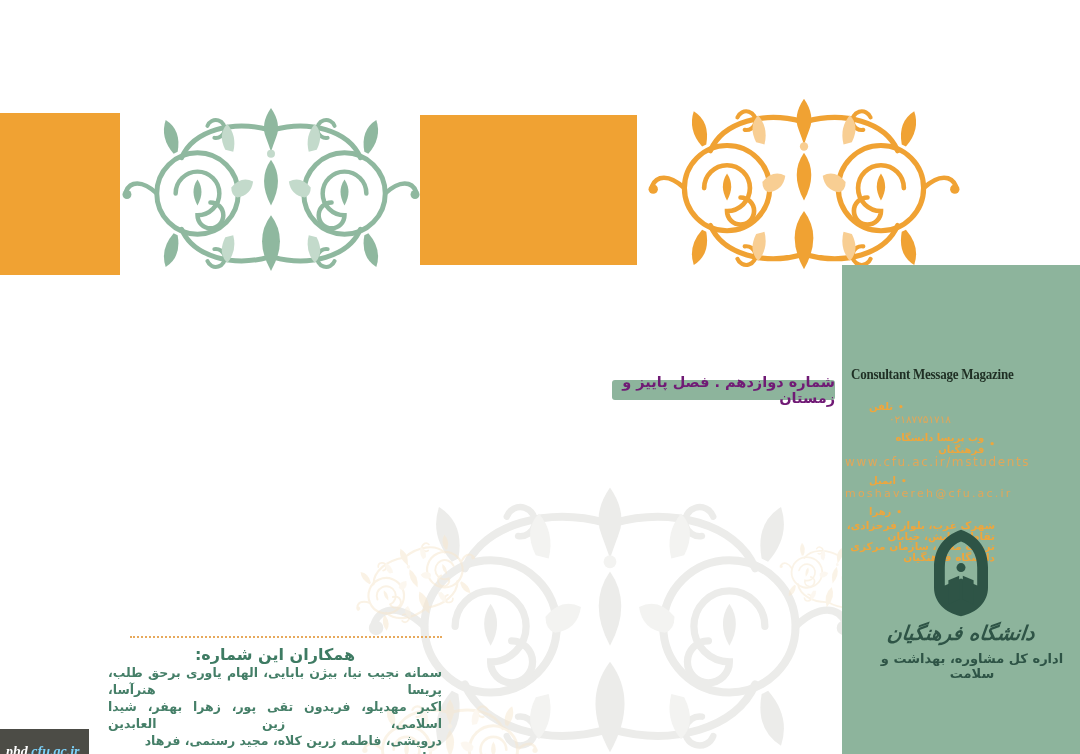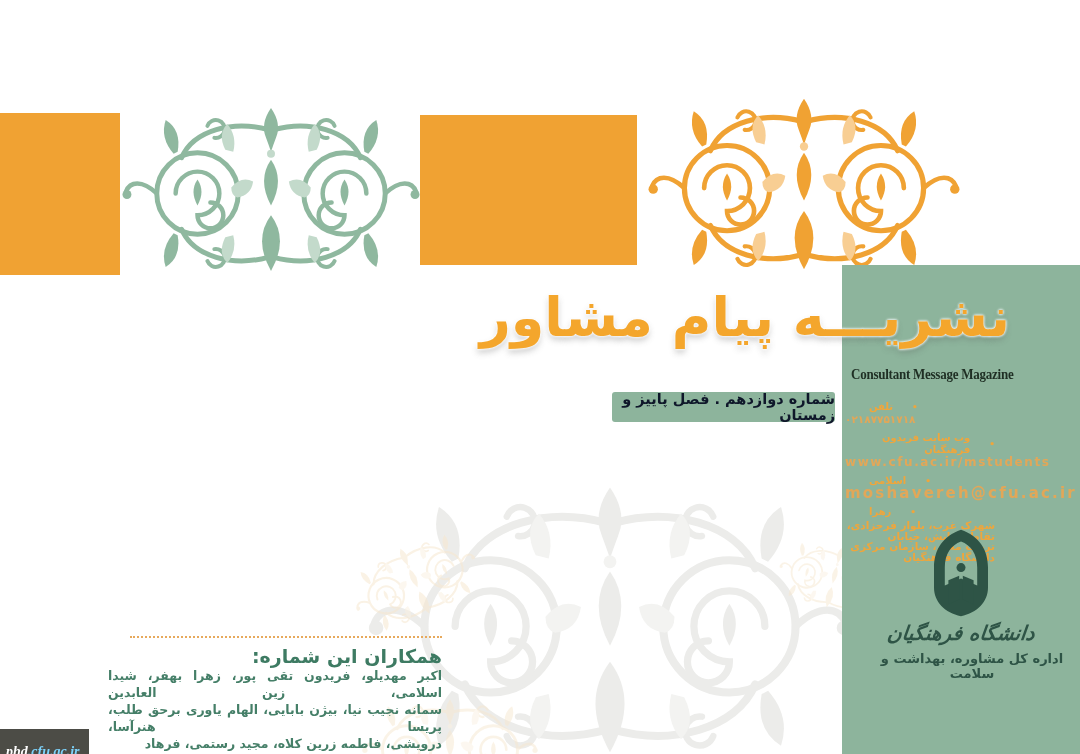--- a/index.html
+++ b/index.html
@@ -17,51 +17,51 @@
 
   
   .sq{position:absolute;background:#F0A233;}
   .bar-left{left:0;top:113px;width:120px;height:162px;}
   .sq-mid{left:420px;top:115px;width:217px;height:150px;}
 
   
   .title{position:absolute;top:286px;right:70px;direction:rtl;white-space:nowrap;
          font-size:54px;font-weight:bold;color:#F4A62C;z-index:3;
          text-shadow:0 0 3px #fff,0 0 3px #fff,0 4px 6px rgba(80,80,80,.28);}
-  .badge{position:absolute;left:612px;top:392px;width:223px;height:30px;z-index:3;
+  .badge{position:absolute;left:612px;top:380px;width:223px;height:20px;z-index:3;
          background:#8DB49C;border-radius:3px;display:flex;align-items:center;justify-content:center;
-         direction:rtl;color:#0f172a;font-weight:bold;font-size:14.5px;}
+         direction:rtl;color:#701a75;font-weight:bold;font-size:14.5px;}
 
   
   .panel{position:absolute;left:842px;top:265px;width:238px;height:489px;background:#8DB49C;z-index:2;}
   .cmm{position:absolute;left:9px;top:100px;white-space:nowrap;color:#1F2F24;
        font-family:"Liberation Serif",serif;font-weight:bold;font-size:15.5px;letter-spacing:-.3px;
        transform:scaleX(.84);transform-origin:left center;}
   .contact{position:absolute;left:3px;top:130px;width:150px;}
-  .c-label{display:flex;align-items:center;gap:19px;padding-left:24px;margin-top:6px;
+  .c-label{display:flex;align-items:center;gap:5px;padding-left:24px;margin-top:6px;
            color:#EFA63C;font-weight:bold;font-size:10px;line-height:12px;}
   .c-label .b{font-size:9px;line-height:9px;}
-  .c-value{color:#E2A758;font-weight:bold;white-space:nowrap;direction:ltr;line-height:13px;}
+  .c-value{color:#E2A758;font-weight:normal;white-space:nowrap;direction:ltr;line-height:13px;text-align:center;}
   .v-phone{font-size:10.5px;letter-spacing:5px;}
   .v-url{font-size:12px;letter-spacing:1.6px;}
-  .v-mail{font-size:15px;letter-spacing:2.2px;}
+  .v-mail{font-size:11px;letter-spacing:2.2px;}
   .address{direction:rtl;text-align:right;color:#EFA63C;font-weight:bold;
            font-size:10.5px;line-height:10.5px;margin-top:2px;}
   .address div{margin-top:0;padding-top:0;line-height:10.5px;}
   .pub{position:absolute;left:0;right:0;top:263px;text-align:center;color:#2E5446;}
   .logo{display:block;margin:0 auto;width:74px;height:90px;}
   .uni-callig{font-family:"DejaVu Serif",serif;font-style:italic;font-size:20px;
               font-weight:bold;margin-top:3px;transform:skewX(-6deg);}
   .deputy{font-size:12.5px;font-weight:bold;margin-top:4px;direction:rtl;}
   .office{font-size:13px;font-weight:bold;margin-top:6px;direction:rtl;margin-left:22px;}
 
   
   .contrib{position:absolute;left:108px;top:636px;width:334px;z-index:3;}
   .dots{height:0;border-top:2px dotted #E7A95C;margin-left:22px;}
-  .c-head{direction:rtl;text-align:right;color:#3E7B63;font-weight:bold;font-size:19px;margin-top:7px;}
+  .c-head{direction:rtl;text-align:center;color:#3E7B63;font-weight:bold;font-size:16px;margin-top:7px;}
   .nline{direction:rtl;color:#457F68;font-weight:bold;font-size:12.5px;line-height:17px;
          text-align:justify;text-align-last:justify;}
   .nline.last{text-align:right;text-align-last:right;}
 
   
   .phd{position:absolute;left:0;top:729px;height:22px;background:#4C4C46;z-index:4;
        display:flex;align-items:center;padding:12px 9px 0 6px;
        font-family:"Liberation Serif",serif;font-style:italic;font-weight:bold;font-size:14px;}
   .phd .p1{color:#ffffff;}
   .phd .p2{color:#7dd3fc;}
@@ -115,41 +115,40 @@
 
   <div class="sq bar-left"></div>
   <svg class="orn orn-green" viewBox="0 0 300 190">
       <use href="#arab"></use>
     </svg>
   <div class="sq sq-mid"></div>
   <svg class="orn orn-orange" viewBox="0 0 300 190">
       <use href="#arab"></use>
     </svg>
 
-  <div class="title">نشریـــه پیام مشاور</div>
   <div class="badge">شماره دوازدهم . فصل پاییز و زمستان</div>
 
   <div class="panel">
     <div class="cmm">Consultant Message Magazine</div>
 
     <div class="contact">
       <div class="c-label">
         <span dir="rtl">تلفن</span>
         <span class="b">•</span>
       </div>
       <div class="c-value v-phone">۰۲۱۸۷۷۵۱۷۱۸</div>
 
       <div class="c-label">
-        <span dir="rtl">وب سایت فریدون فرهنگیان</span>
+        <span dir="rtl">وب پریسا دانشگاه فرهنگیان</span>
         <span class="b">•</span>
       </div>
       <div class="c-value v-url">www.cfu.ac.ir/mstudents</div>
 
       <div class="c-label">
-        <span dir="rtl">اسلامی</span>
+        <span dir="rtl">ایمیل</span>
         <span class="b">•</span>
       </div>
       <div class="c-value v-mail">moshavereh@cfu.ac.ir</div>
 
       <div class="c-label">
         <span dir="rtl">زهرا</span>
         <span class="b">•</span>
       </div>
       <div class="address">
         <div>شهرک غرب، بلوار فرحزادی، تقاطع نیایش، خیابان</div>
@@ -167,22 +166,22 @@
         </g>
       </svg>
       <div class="uni-callig">دانشگاه فرهنگیان</div>
       <div class="office">اداره کل مشاوره، بهداشت و سلامت</div>
     </div>
   </div>
 
   <div class="contrib">
     <div class="dots"></div>
     <div class="c-head">همکاران این شماره:</div>
+    <div class="nline">سمانه نجیب نیا، بیژن بابایی، الهام یاوری برحق طلب، پریسا هنرآسا،</div>
     <div class="nline">اکبر مهدیلو، فریدون تقی پور، زهرا بهفر، شیدا اسلامی، زین العابدین</div>
-    <div class="nline">سمانه نجیب نیا، بیژن بابایی، الهام یاوری برحق طلب، پریسا هنرآسا،</div>
     <div class="nline last">درویشی، فاطمه زرین کلاه، مجید رستمی، فرهاد مرادی</div>
   </div>
 
   <div class="phd">
     <span class="p1">phd</span>
       <span class="p2">.cfu.ac.ir</span>
   </div>
 
 </div>
 

